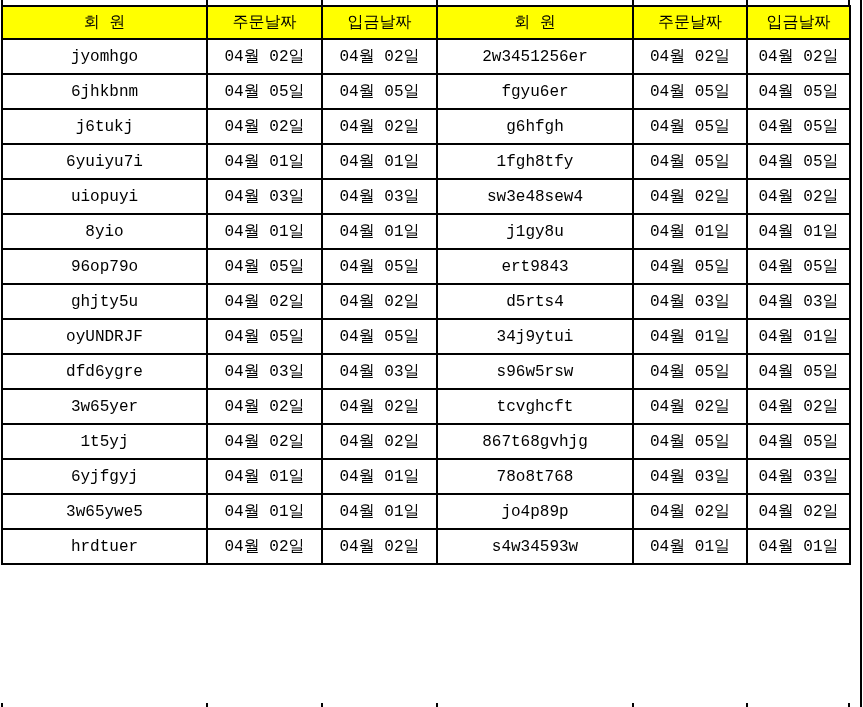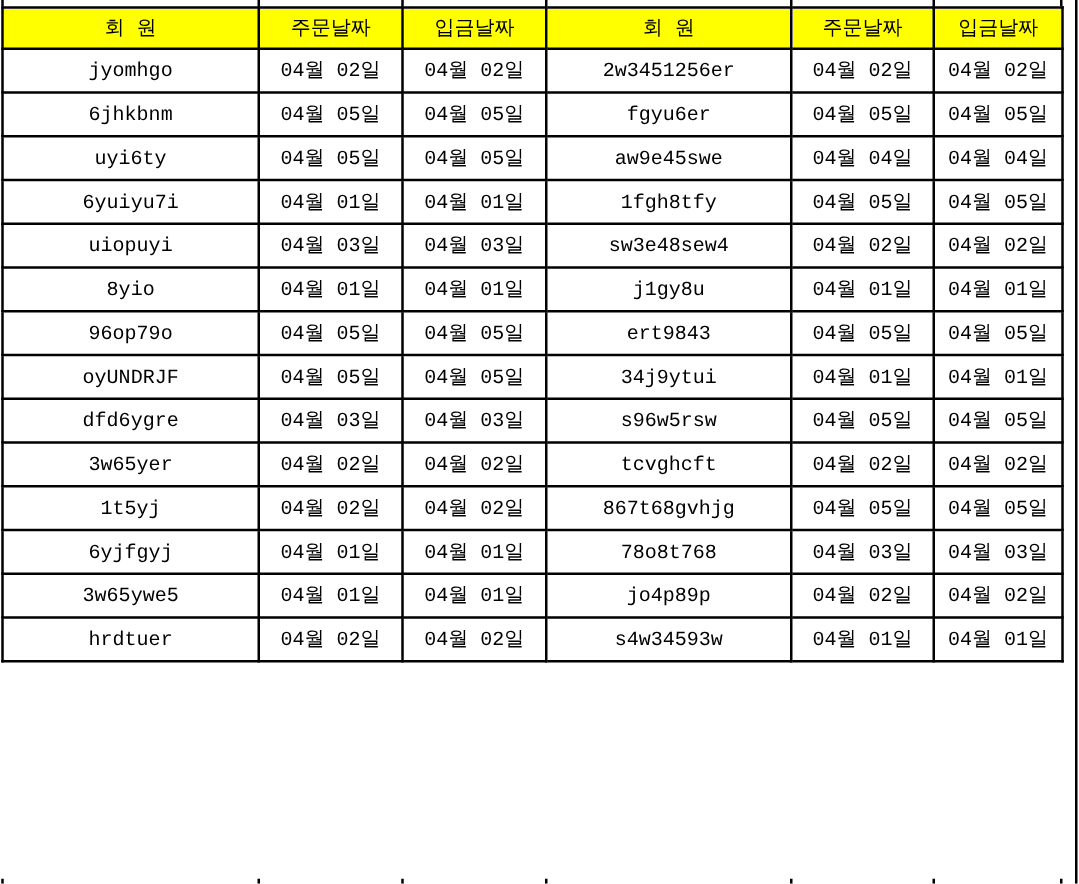--- a/index.html
+++ b/index.html
@@ -99,26 +99,26 @@
       </tr>
       <tr>
         <td>6jhkbnm</td>
         <td>04월 05일</td>
         <td>04월 05일</td>
         <td>fgyu6er</td>
         <td>04월 05일</td>
         <td>04월 05일</td>
       </tr>
       <tr>
-        <td>uyi6ty</td>
-        <td>04월 05일</td>
-        <td>04월 05일</td>
-        <td>aw9e45swe</td>
-        <td>04월 04일</td>
-        <td>04월 04일</td>
+        <td>j6tukj</td>
+        <td>04월 02일</td>
+        <td>04월 02일</td>
+        <td>g6hfgh</td>
+        <td>04월 05일</td>
+        <td>04월 05일</td>
       </tr>
       <tr>
         <td>6yuiyu7i</td>
         <td>04월 01일</td>
         <td>04월 01일</td>
         <td>1fgh8tfy</td>
         <td>04월 05일</td>
         <td>04월 05일</td>
       </tr>
       <tr>
@@ -137,20 +137,28 @@
         <td>04월 01일</td>
         <td>04월 01일</td>
       </tr>
       <tr>
         <td>96op79o</td>
         <td>04월 05일</td>
         <td>04월 05일</td>
         <td>ert9843</td>
         <td>04월 05일</td>
         <td>04월 05일</td>
+      </tr>
+      <tr>
+        <td>ghjty5u</td>
+        <td>04월 02일</td>
+        <td>04월 02일</td>
+        <td>d5rts4</td>
+        <td>04월 03일</td>
+        <td>04월 03일</td>
       </tr>
       <tr>
         <td>oyUNDRJF</td>
         <td>04월 05일</td>
         <td>04월 05일</td>
         <td>34j9ytui</td>
         <td>04월 01일</td>
         <td>04월 01일</td>
       </tr>
       <tr>

